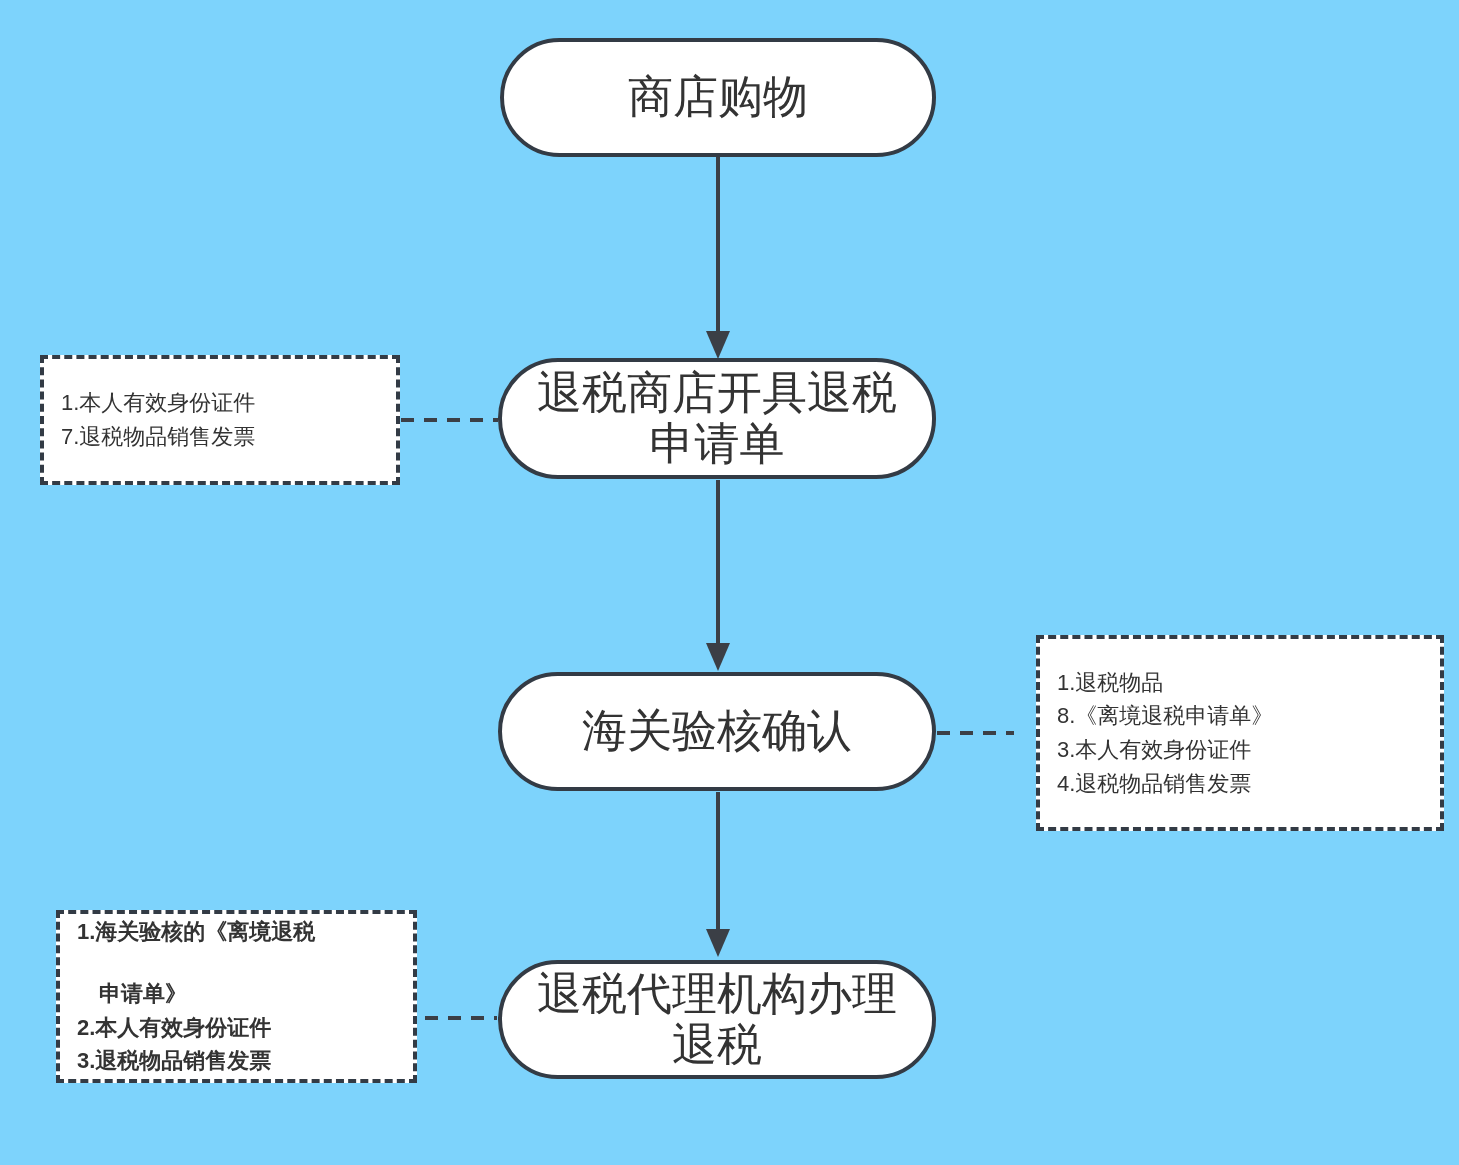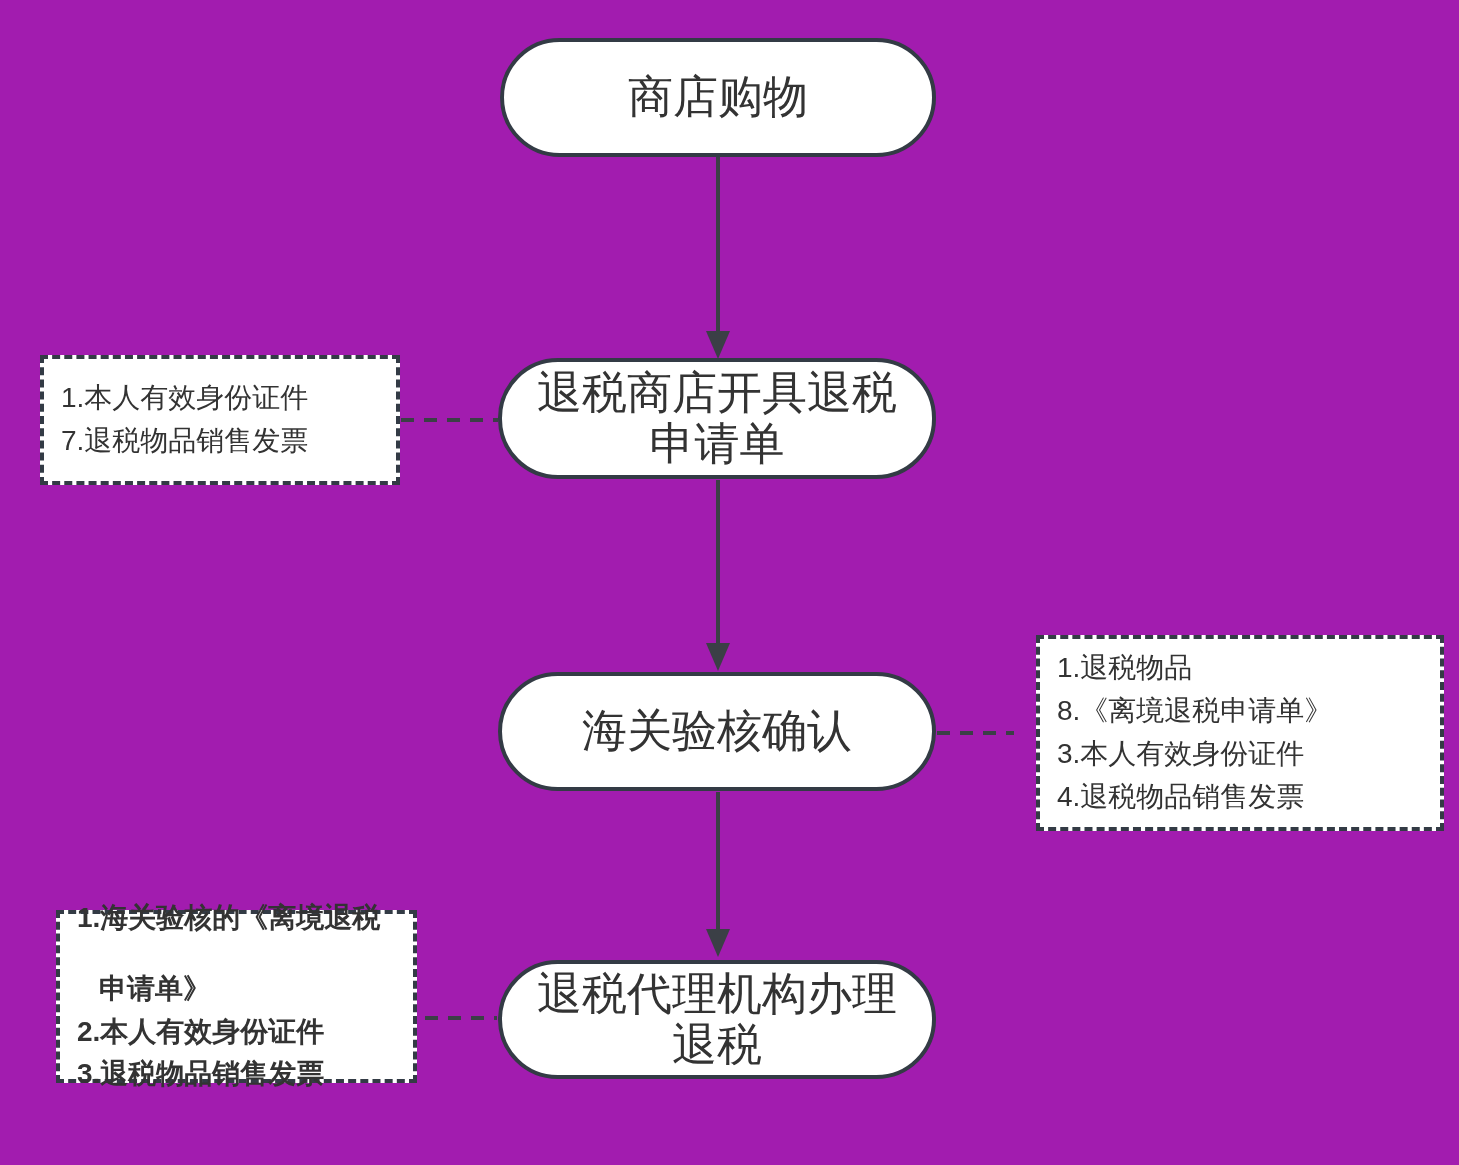--- a/index.html
+++ b/index.html
@@ -5,21 +5,21 @@
   html, body {
     margin: 0;
     padding: 0;
     background: #000000;
     font-family: "Liberation Sans", sans-serif;
   }
   .canvas {
     position: relative;
     width: 1459px;
     height: 1165px;
-    background: #a21caf;
+    background: #7dd3fc;
     overflow: hidden;
   }
   .connector-layer {
     position: absolute;
     left: 0; top: 0;
     width: 1459px; height: 1165px;
     pointer-events: none;
   }
   .node {
     position: absolute;
@@ -43,21 +43,21 @@
   .node-agency        { left: 498px; top: 960px; width: 438px; height: 119px; }
   .note {
     position: absolute;
     box-sizing: border-box;
     background: #ffffff;
     border: 4px dashed #333b45;
     display: flex;
     flex-direction: column;
     justify-content: center;
     color: #333333;
-    font-size: 28px;
+    font-size: 22px;
     line-height: 1.53;
     padding: 6px 8px 6px 17px;
     white-space: nowrap;
   }
   .note-issue-form { left:   40px; top: 355px; width: 360px; height: 130px; }
   .note-customs    { left: 1036px; top: 635px; width: 408px; height: 196px; }
   .note-agency     { left:   56px; top: 910px; width: 361px; height: 173px; font-weight: bold; }
   .note .indent { padding-left: 22px; margin-top: 28px; }
 </style>
 </head>

